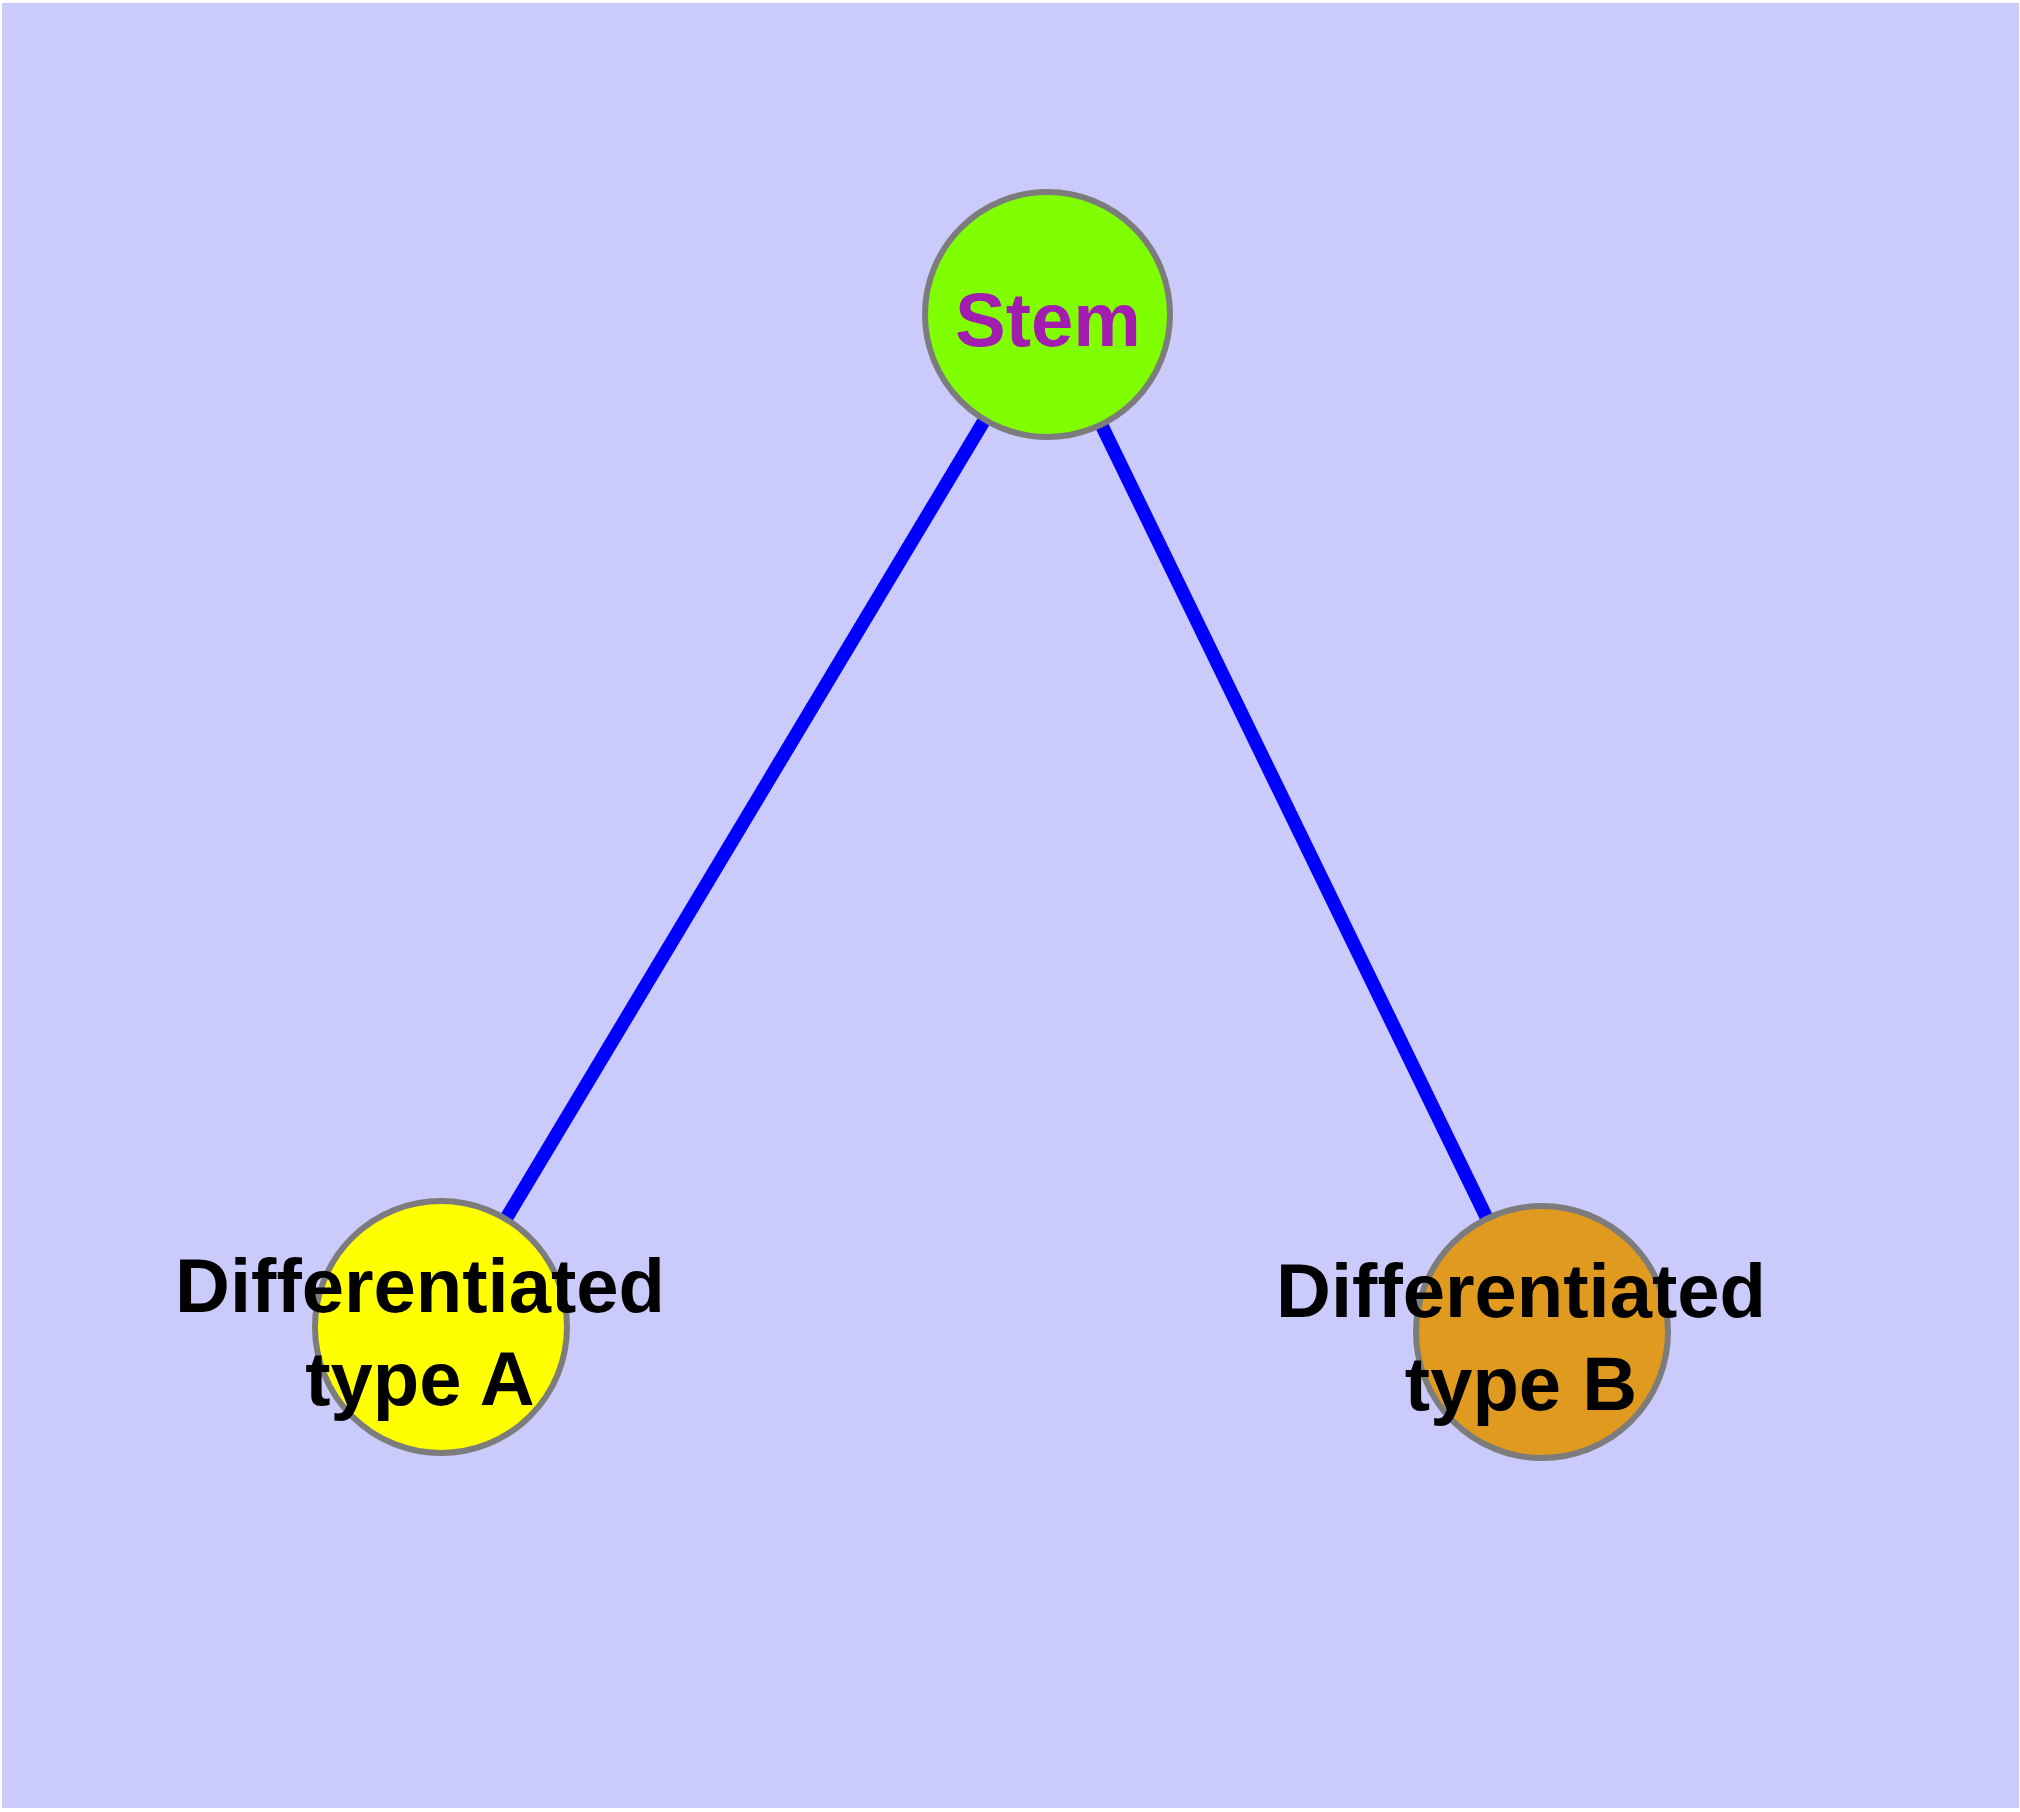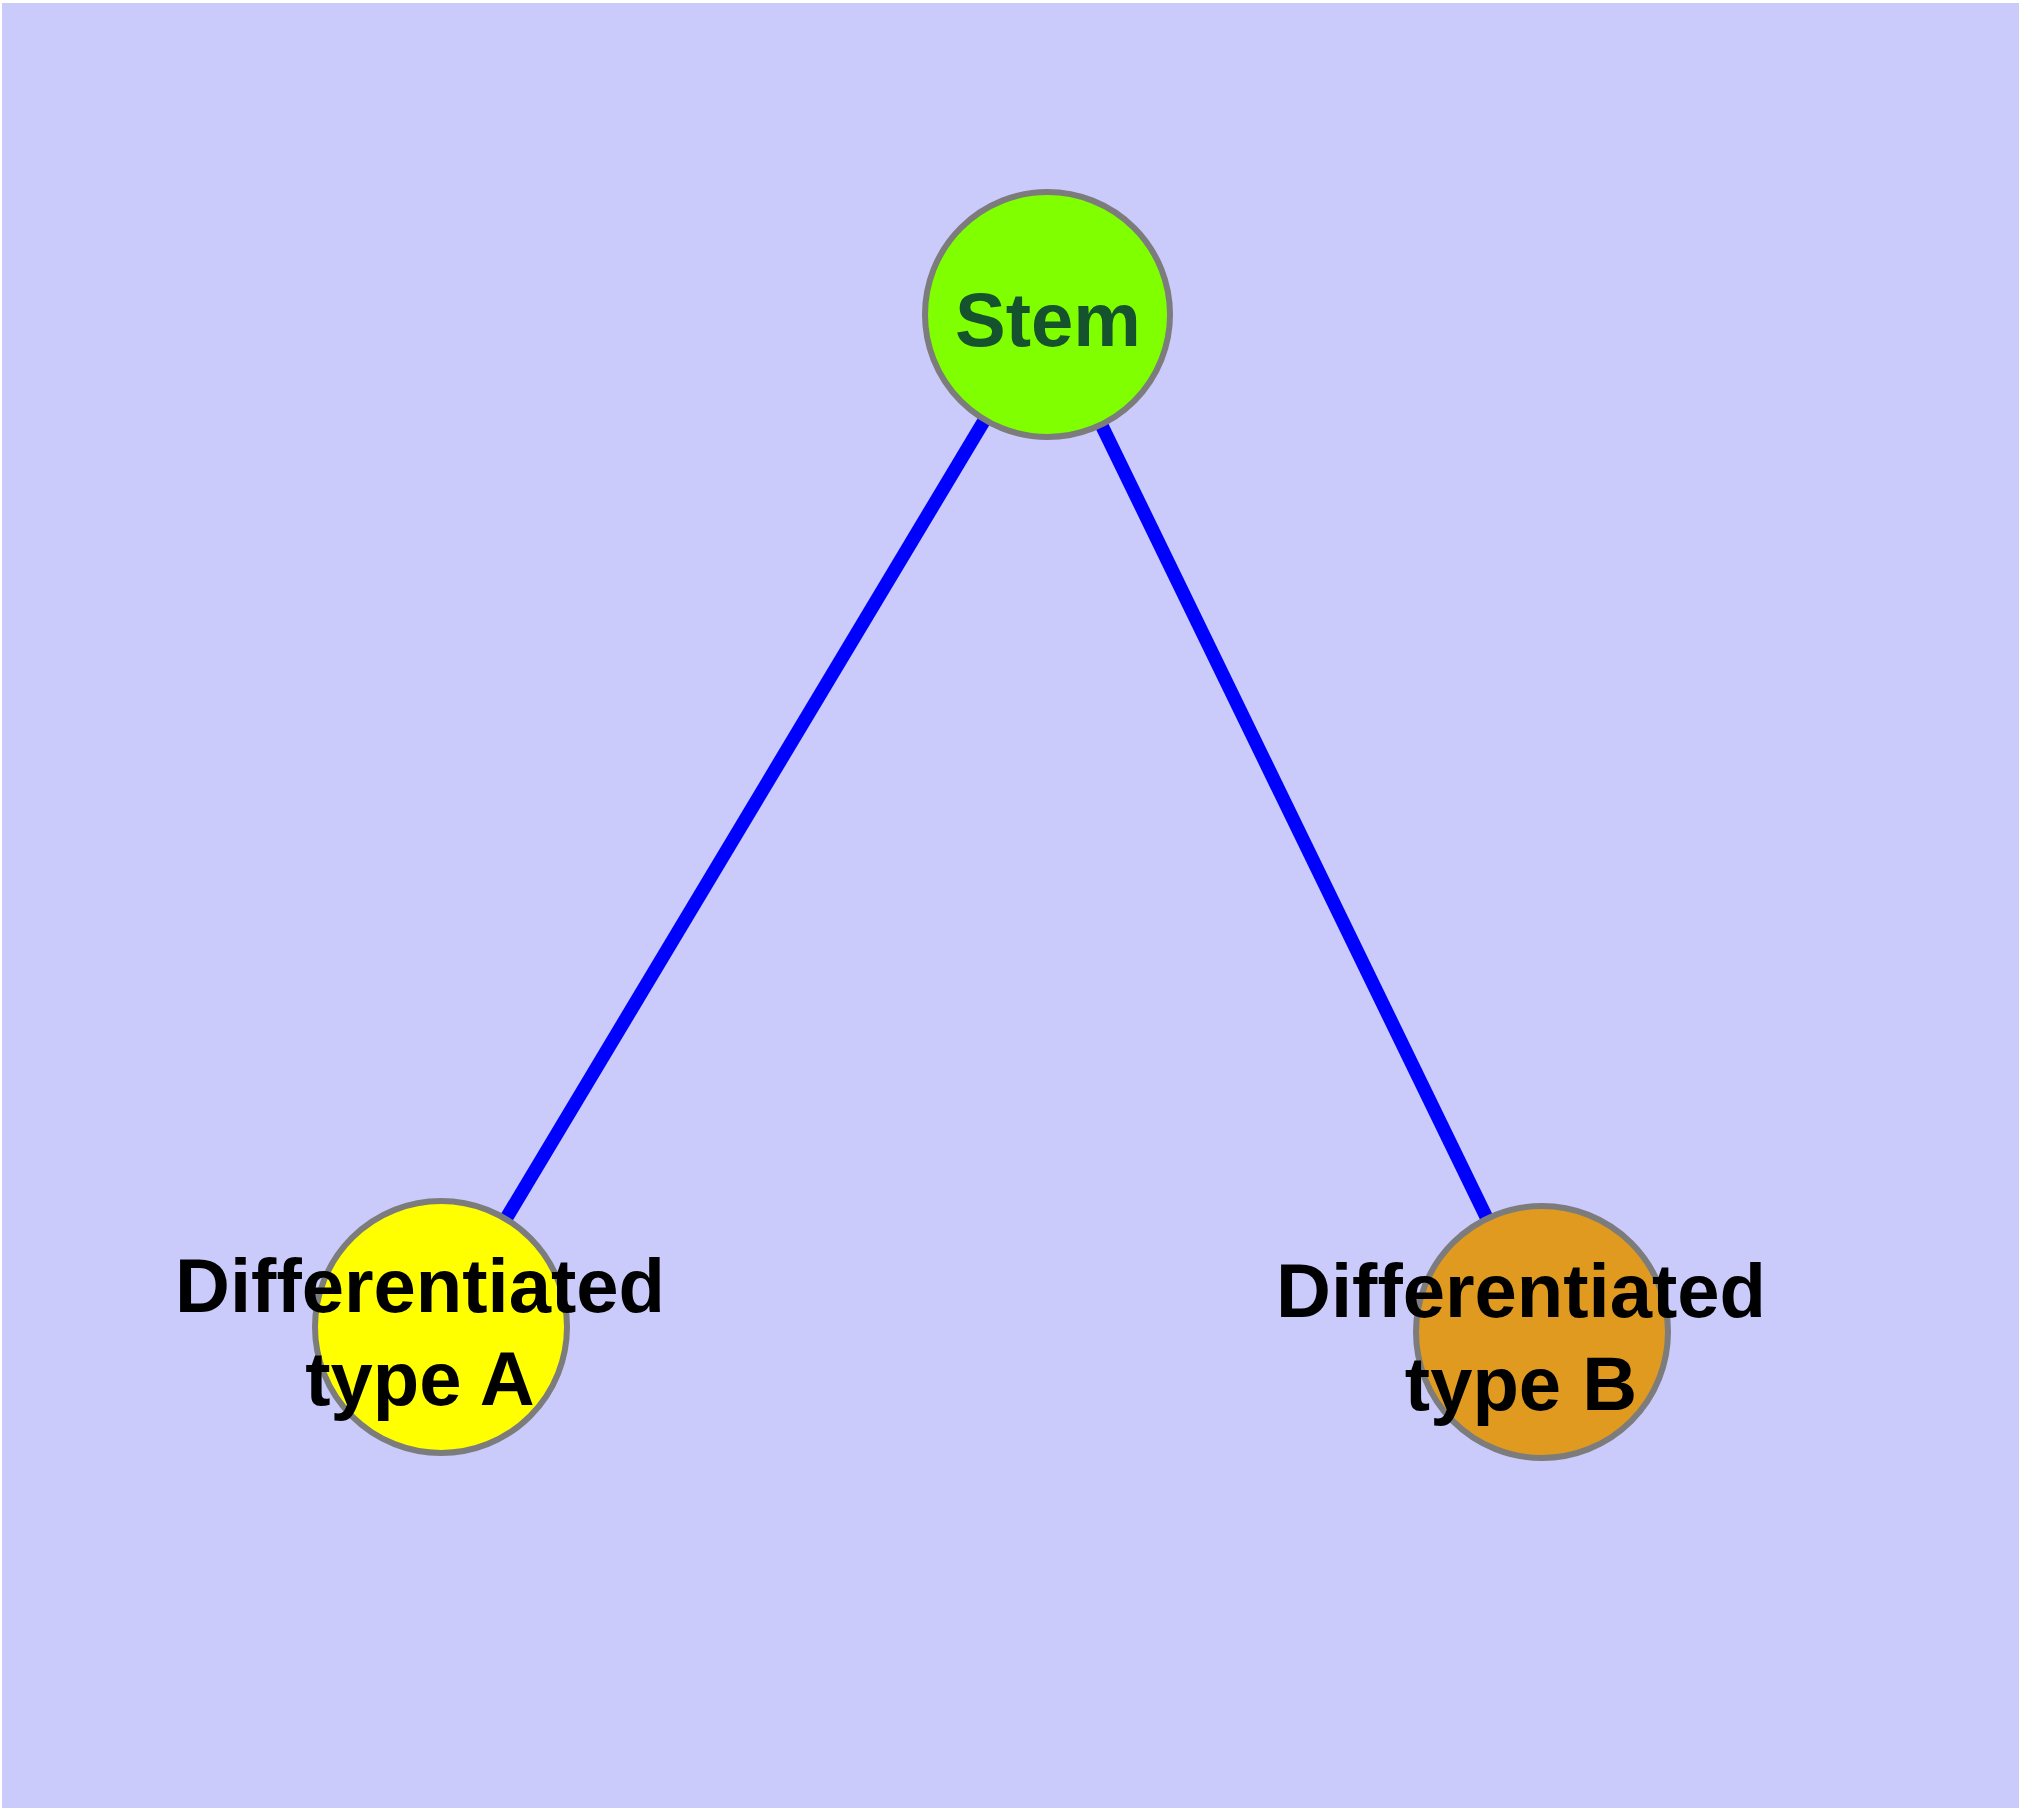--- a/index.html
+++ b/index.html
@@ -59,20 +59,20 @@
 
   <svg class="edges-layer" width="2021" height="1812" viewBox="0 0 2384 2138" xmlns="http://www.w3.org/2000/svg">
     <line x1="1236" y1="371" x2="520" y2="1566" stroke="#0000FF" stroke-width="16"></line>
     <line x1="1236" y1="371" x2="1819" y2="1571" stroke="#0000FF" stroke-width="16"></line>
   </svg>
 
   <div class="graph-node" style="left: 922px; top: 189px; width: 251px; height: 251px; background: rgb(127, 255, 0); border-color: rgb(124, 124, 124); border-width: 6.8px;"></div>
   <div class="graph-node" style="left: 312px; top: 1198px; width: 258px; height: 258px; background: rgb(255, 255, 0); border-color: rgb(124, 124, 124); border-width: 6.8px;"></div>
   <div class="graph-node" style="left: 1413px; top: 1203px; width: 258px; height: 258px; background: rgb(224, 154, 32); border-color: rgb(124, 124, 124); border-width: 6.8px;"></div>
 
-  <div class="node-label" style="left: 1048px; top: 319px; color: #14532d;">Stem</div>
+  <div class="node-label" style="left: 1048px; top: 319px; color: #a21caf;">Stem</div>
   <div class="node-label" style="left: 420px; top: 1332px; color: rgb(0, 0, 0);">Differentiated
 type A</div>
   <div class="node-label" style="left: 1521px; top: 1337px; color: rgb(0, 0, 0);">Differentiated
 type B</div>
 
 </div>
 
 
 </body></html>

